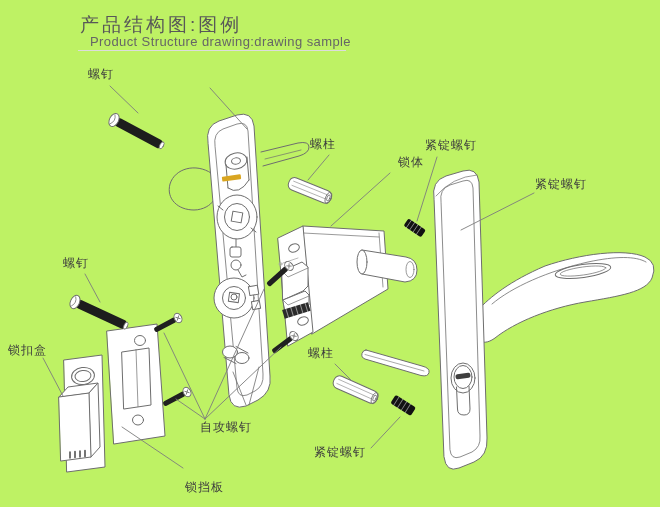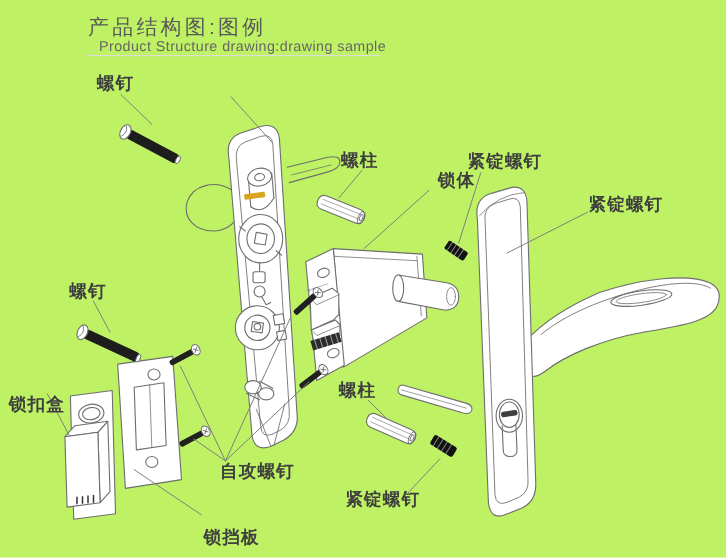--- a/index.html
+++ b/index.html
@@ -2,21 +2,21 @@
 <html><head>
 <meta charset="utf-8">
 <style>
   html,body{margin:0;padding:0;background:#fff;}
   .stage{position:relative;width:660px;height:507px;background:#bef264;overflow:hidden;
          font-family:"Liberation Sans","DejaVu Sans",sans-serif;text-align:center;}
   .art{position:absolute;left:0;top:0;}
   .title-cn{position:absolute;left:80px;top:12px;font-size:19px;letter-spacing:3px;color:#585858;}
   .title-en{position:absolute;left:90px;top:34px;font-size:13px;letter-spacing:.4px;color:#666;}
   .title-underline{position:absolute;left:78px;top:50px;width:268px;height:1px;background:#dcdcdc;}
-  .lbl{position:absolute;font-size:16px;font-weight:700;letter-spacing:1px;color:#3e3e3e;white-space:nowrap;}
+  .lbl{position:absolute;font-size:12px;font-weight:400;letter-spacing:1px;color:#3e3e3e;white-space:nowrap;}
 </style>
 </head>
 <body>
 
 <div class="stage">
 
   <div class="title-cn">产品结构图:图例</div>
   <div class="title-en">Product Structure drawing:drawing sample</div>
   <div class="title-underline"></div>
 
@@ -199,19 +199,19 @@
       </g>
     </g>
   </svg>
 
   <div class="lbl" style="left:88px;top:66px">螺钉</div>
   <div class="lbl" style="left:310px;top:136px">螺柱</div>
   <div class="lbl" style="left:398px;top:154px">锁体</div>
   <div class="lbl" style="left:425px;top:137px">紧锭螺钉</div>
   <div class="lbl" style="left:535px;top:176px">紧锭螺钉</div>
   <div class="lbl" style="left:63px;top:255px">螺钉</div>
-  <div class="lbl" style="left:8px;top:358px">锁扣盒</div>
+  <div class="lbl" style="left:8px;top:342px">锁扣盒</div>
   <div class="lbl" style="left:308px;top:345px">螺柱</div>
   <div class="lbl" style="left:200px;top:419px">自攻螺钉</div>
   <div class="lbl" style="left:314px;top:444px">紧锭螺钉</div>
   <div class="lbl" style="left:185px;top:479px">锁挡板</div>
 
 </div>
 
 </body></html>

